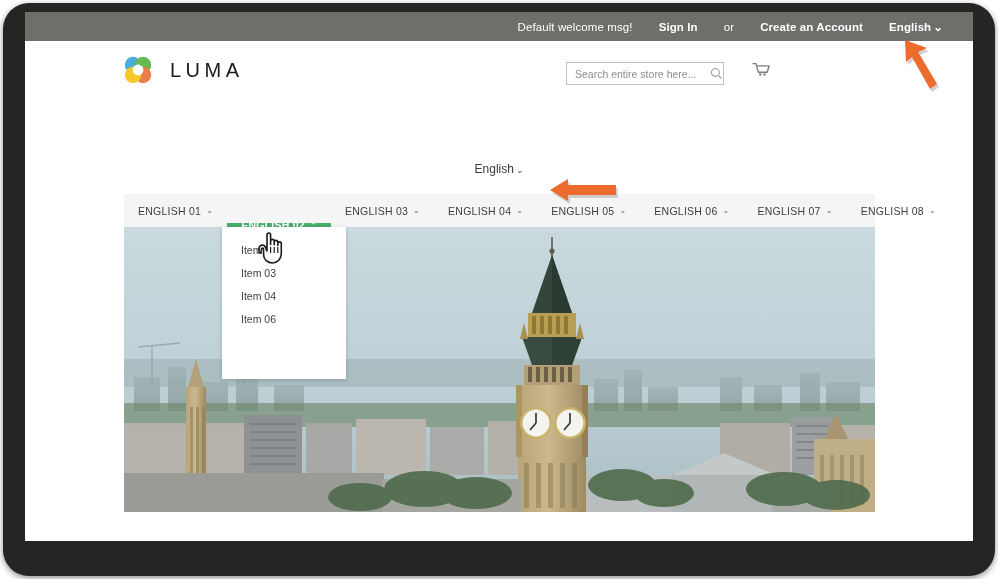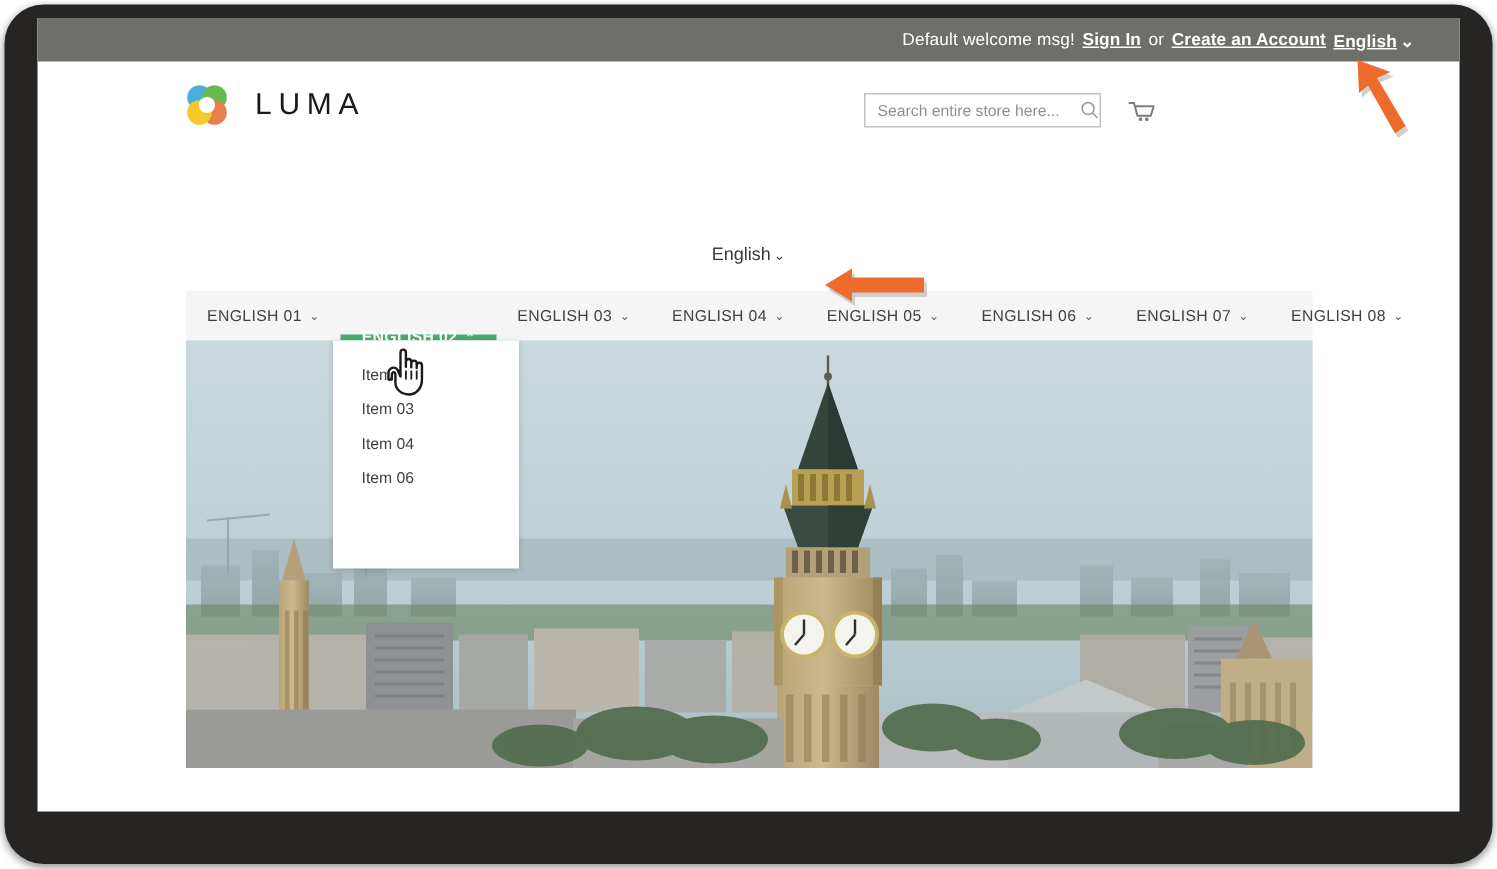--- a/index.html
+++ b/index.html
@@ -30,30 +30,30 @@
   
   .topbar {
     position: absolute;
     left: 0; top: 0;
     width: 948px; height: 29px;
     background: #6e6e6b;
     display: flex;
     align-items: center;
     justify-content: flex-end;
     padding-right: 30px;
-    gap: 5px;
+    gap: 26px;
     white-space: nowrap;
   }
   .topbar span, .topbar a {
     color: #ffffff;
     font-size: 11.5px;
     text-decoration: none;
     letter-spacing: .1px;
   }
-  .topbar a { font-weight: 600; text-decoration: underline; }
+  .topbar a { font-weight: 600; }
   .topbar .plain { font-weight: 400; }
   .chev-small { font-size: 9px; margin-left: 2px; display: inline-block; }
 
   
   .header {
     position: absolute;
     left: 0; top: 29px;
     width: 788px; height: 72px;
   }
   .logo-wrap {
@@ -67,22 +67,22 @@
   .logo-text {
     font-size: 20px;
     letter-spacing: 4.5px;
     color: #1a1a1a;
     font-weight: 400;
   }
   .search-area {
     position: absolute;
     right: 42px; top: 21px;
     display: flex;
-    align-items: flex-end;
-    gap: 18px;
+    align-items: flex-start;
+    gap: 28px;
   }
   .search-box {
     position: relative;
     width: 158px; height: 23px;
     border: 1px solid #c2c2c2;
     background: #fff;
     display: flex;
     align-items: center;
   }
   .search-box .txt {

